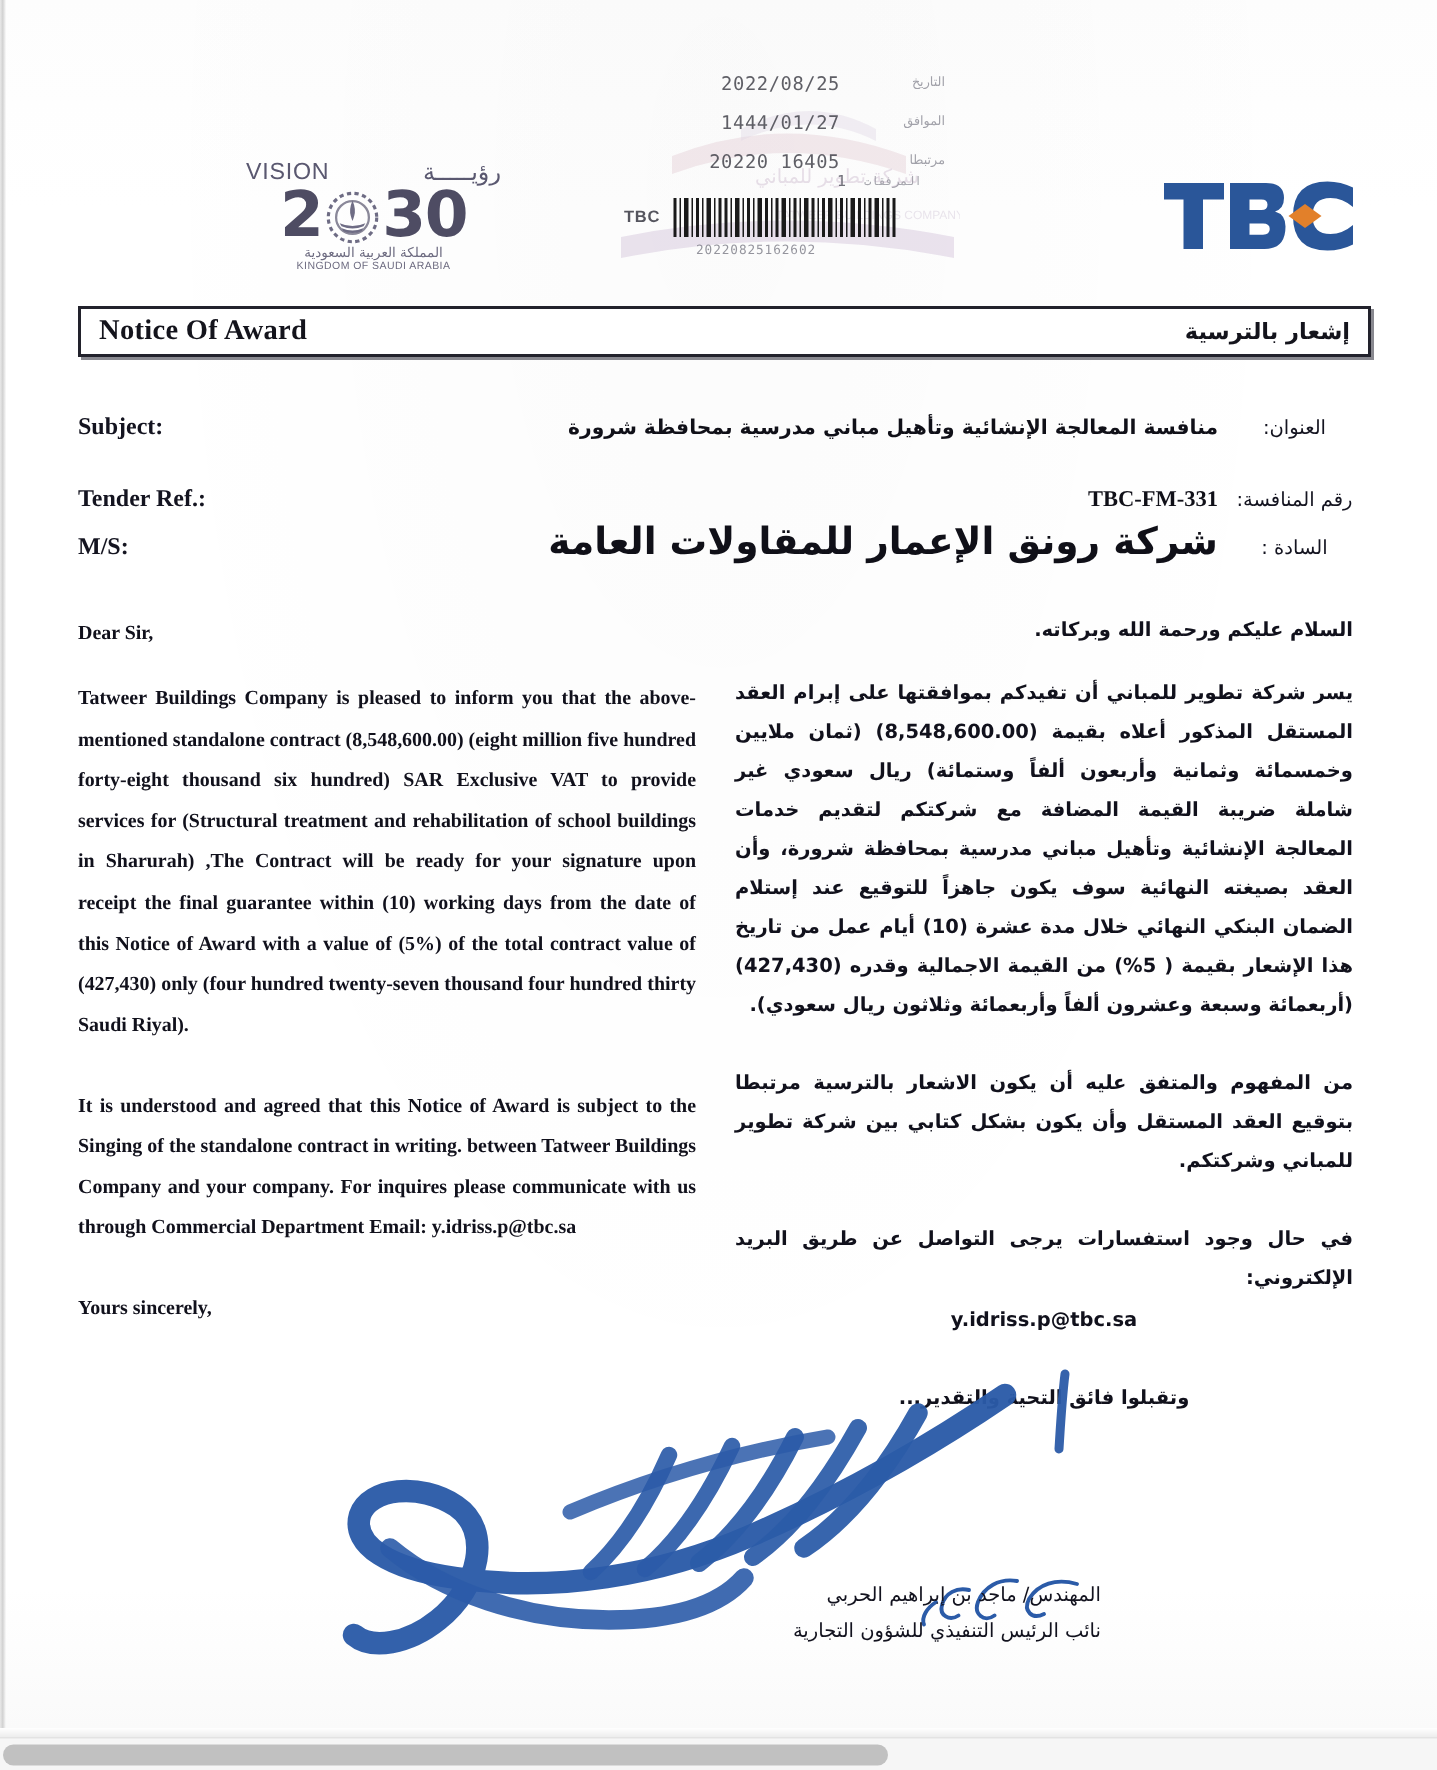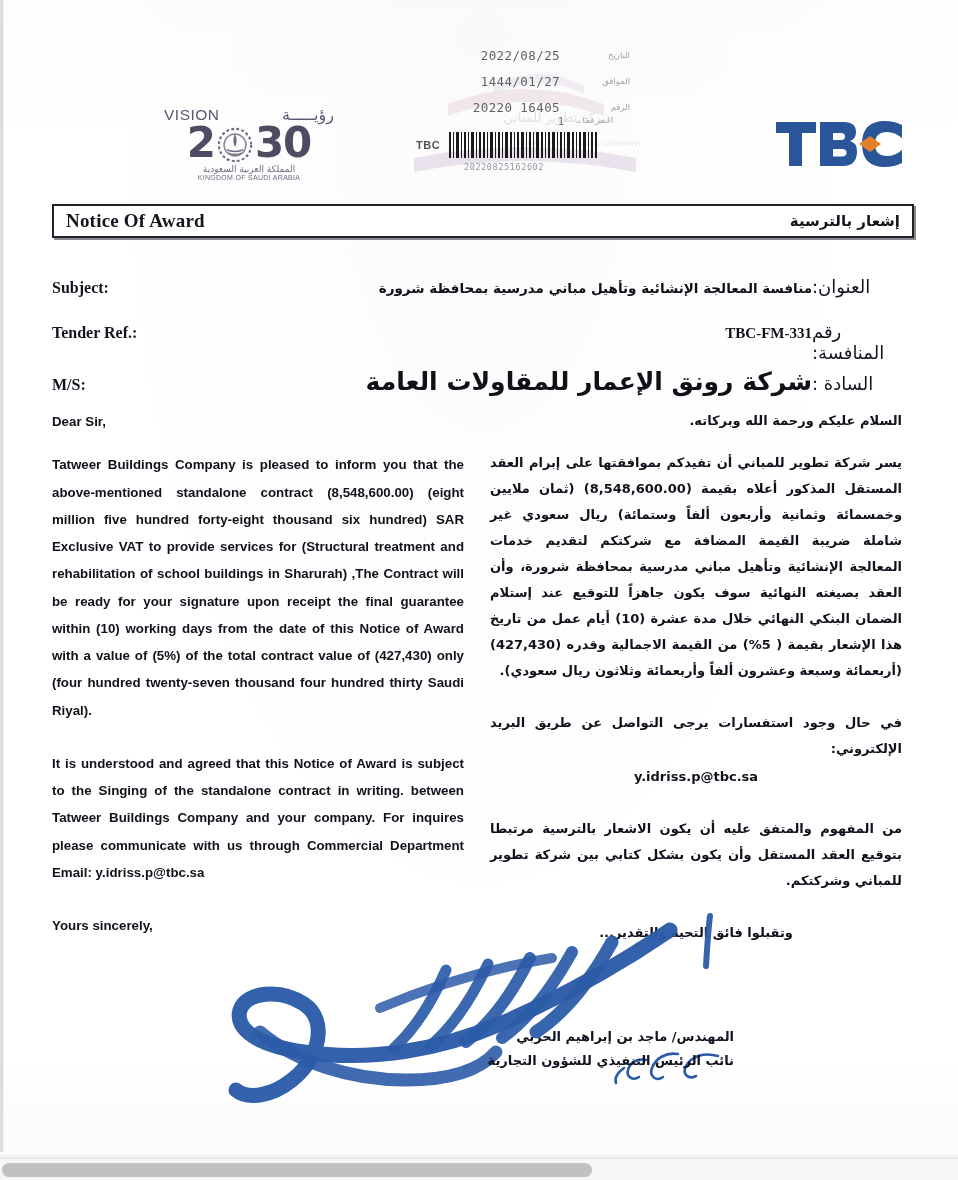--- a/index.html
+++ b/index.html
@@ -170,34 +170,34 @@
     font-family: "DejaVu Sans", sans-serif;
     color: #101018; direction: rtl;
   }
   .field-val.subject { font-size: 13.5px; font-weight: 700; }
   .field-val.ref {
     font-family: "Liberation Serif", serif;
     font-size: 15px; font-weight: 700; direction: ltr; margin-top: 15px;
   }
   .field-val.ms { font-size: 25px; font-weight: 700; letter-spacing: 0; }
   .field-lbl-ar {
-    width: 102px; flex: 0 0 102px; text-align: left;
-    font-family: "DejaVu Sans", sans-serif;
-    font-size: 18px; color: #141420; direction: rtl;
+    width: 102px; flex: 0 0 102px; text-align: center;
+    font-family: "DejaVu Sans", sans-serif;
+    font-size: 13px; color: #141420; direction: rtl;
   }
   .row-ms { min-height: 46px; }
 
   
   .body-cols {
     position: absolute; left: 48px; top: 408px;
     width: 862px; display: flex; gap: 26px;
   }
   .col-en {
     width: 412px;
-    font-family: Liberation Sans, sans-serif;
+    font-family: Liberation Serif, serif;
     font-size: 13.3px; color: #11111c;
     line-height: 2.05; text-align: justify;
     font-weight: 600;
   }
   .col-ar {
     width: 412px; direction: rtl; text-align: justify;
     font-family: "DejaVu Sans", sans-serif;
     font-size: 13px; color: #11111c;
     line-height: 2.0; font-weight: 600;
   }
@@ -219,24 +219,24 @@
   }
   .sig-mark-right {
     position: absolute; left: 672px; top: 912px;
     width: 70px; height: 60px; pointer-events: none;
   }
   .sig-mark-ar {
     position: absolute; left: 596px; top: 1042px;
     width: 130px; height: 48px; pointer-events: none;
   }
   .sig-block {
-    position: absolute; left: 380px; top: 1025px;
+    position: absolute; left: 380px; top: 1052px;
     width: 350px; text-align: right; direction: rtl;
     font-family: "DejaVu Sans", sans-serif;
-    font-size: 13px; font-weight: 700; color: #12121e;
+    font-size: 13px; font-weight: 400; color: #12121e;
     line-height: 1.85;
   }
 
   
   .hscroll {
     position: absolute; left: 0; bottom: 0;
     width: 958px; height: 22px;
     background: #f6f6f6;
     border-top: 1px solid #e3e3e3;
   }
@@ -300,21 +300,21 @@
           <div class="stamp-row">
             <span class="stamp-val">2022/08/25</span>
             <span class="stamp-lbl">التاريخ</span>
           </div>
           <div class="stamp-row">
             <span class="stamp-val">1444/01/27</span>
             <span class="stamp-lbl">الموافق</span>
           </div>
           <div class="stamp-row">
             <span class="stamp-val">20220 16405</span>
-            <span class="stamp-lbl">الرقم</span>
+            <span class="stamp-lbl">مرتبطا</span>
           </div>
         </div>
 
         <div class="stamp-count">1</div>
         <div class="stamp-count-lbl">المرفقات</div>
 
         <div class="stamp-barcode-row">
           <span class="stamp-tbc">TBC</span>
           <svg class="barcode" width="150" height="26" viewBox="0 0 150 26" aria-hidden="true">
             <g fill="#1a1a1a">
@@ -406,22 +406,22 @@
       <div class="col-en">
         <p class="salutation">Dear Sir,</p>
         <p><span>Tatweer Buildings Company is pleased to inform you that the above-mentioned standalone contract (8,548,600.00) (eight million five hundred forty-eight thousand six hundred) SAR Exclusive VAT to provide services for (Structural treatment and rehabilitation of school buildings in Sharurah) ,The Contract will be ready for your signature upon </span><b>receipt the final guarantee within (10) working days from the date of this Notice of Award  with a value of  (5%)</b><span> of the total contract value of (427,430) only (four hundred twenty-seven thousand four hundred thirty Saudi Riyal).</span></p>
         <p><span>It is understood and agreed that this Notice of Award is subject to the Singing of the standalone contract in writing. between Tatweer Buildings Company and your company. For inquires please communicate with us through Commercial Department Email:  </span><span class="email-en">y.idriss.p@tbc.sa</span></p>
         <p>Yours sincerely,</p>
       </div>
 
       <div class="col-ar">
         <p class="salutation">السلام عليكم ورحمة الله وبركاته.</p>
         <p><span>يسر شركة تطوير للمباني أن تفيدكم بموافقتها على إبرام العقد المستقل المذكور أعلاه بقيمة (8,548,600.00) (ثمان ملايين وخمسمائة وثمانية وأربعون ألفاً وستمائة) ريال سعودي غير شاملة ضريبة القيمة المضافة مع شركتكم لتقديم خدمات المعالجة الإنشائية وتأهيل مباني مدرسية بمحافظة شرورة، وأن العقد بصيغته </span><b>النهائية سوف يكون جاهزاً للتوقيع عند إستلام الضمان البنكي النهائي خلال مدة عشرة (10) أيام عمل من تاريخ هذا الإشعار بقيمة ( 5%)</b><span> من القيمة الاجمالية وقدره (427,430) (أربعمائة وسبعة وعشرون ألفاً وأربعمائة وثلاثون ريال سعودي).</span></p>
+        <p>من المفهوم والمتفق  عليه أن يكون الاشعار بالترسية مرتبطا  بتوقيع العقد المستقل وأن يكون بشكل كتابي بين شركة تطوير للمباني وشركتكم.</p>
         <p><span>في حال وجود استفسارات يرجى التواصل عن طريق البريد الإلكتروني:</span><span class="email-ar">y.idriss.p@tbc.sa</span></p>
-        <p>من المفهوم والمتفق  عليه أن يكون الاشعار بالترسية مرتبطا  بتوقيع العقد المستقل وأن يكون بشكل كتابي بين شركة تطوير للمباني وشركتكم.</p>
         <p class="regards-ar">وتقبلوا فائق التحية والتقدير...</p>
       </div>
     </div>
 
     <svg class="signature-ink" viewBox="0 0 520 200" aria-hidden="true">
       <g fill="none" stroke="#2b5ba8" stroke-linecap="round" stroke-linejoin="round">
         <path d="M470 18 C 420 52, 360 86, 300 112 C 240 138, 170 150, 104 140
                  C 60 134, 34 118, 40 98 C 46 80, 80 76, 104 92
                  C 128 108, 120 146, 92 168 C 72 184, 48 188, 36 178" stroke-width="15" opacity="0.96"></path>
         <path d="M412 30 C 392 66, 366 100, 336 120" stroke-width="13" opacity="0.94"></path>

